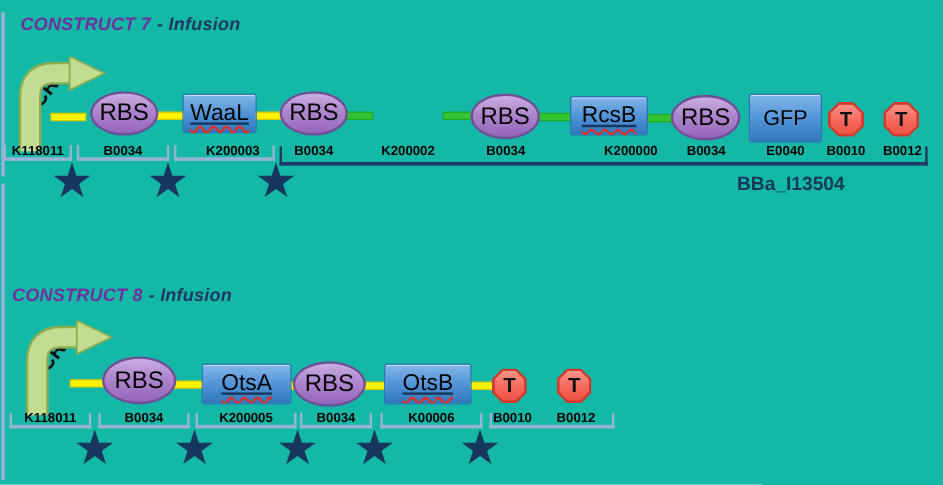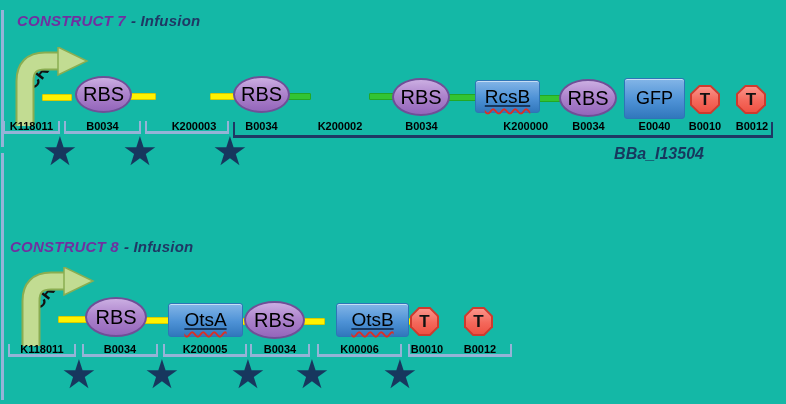--- a/index.html
+++ b/index.html
@@ -84,20 +84,23 @@
   <div class="el conn y" style="left:42px;top:94px;width:30px;"></div>
   <div class="el conn y" style="left:128px;top:93px;width:28px;"></div>
   <div class="el conn y" style="left:210px;top:93px;width:27px;"></div>
   <div class="el conn g" style="left:286px;top:93px;width:25px;"></div>
   <div class="el conn g" style="left:369px;top:93px;width:27px;"></div>
   <div class="el conn g" style="left:446px;top:94px;width:32px;"></div>
   <div class="el conn g" style="left:536px;top:95px;width:27px;"></div>
 
   <div class="el flex rbs" style="left:75px;top:76px;width:57px;height:37px;">
     <span>RBS</span>
+  </div>
+  <div class="el flex cds" style="left:152px;top:78px;width:62px;height:33px;">
+    <span class="squig"><span class="u">WaaL</span></span>
   </div>
   <div class="el flex rbs" style="left:233px;top:76px;width:57px;height:37px;">
     <span>RBS</span>
   </div>
   <div class="el flex rbs" style="left:392px;top:78px;width:58px;height:38px;">
     <span>RBS</span>
   </div>
   <div class="el flex cds" style="left:475px;top:80px;width:65px;height:33px;">
     <span class="squig"><span class="u">RcsB</span></span>
   </div>
@@ -132,21 +135,21 @@
 
   <div class="el bracket" style="left:3px;top:121px;width:57px;height:13px;"></div>
   <div class="el bracket" style="left:64px;top:121px;width:77px;height:13px;"></div>
   <div class="el bracket" style="left:145px;top:121px;width:84px;height:13px;"></div>
   <div class="el bracket dark" style="left:233px;top:122px;width:540px;height:16px;"></div>
 
   <div class="el star" style="left:38px;top:129px;">★</div>
   <div class="el star" style="left:118px;top:129px;">★</div>
   <div class="el star" style="left:208px;top:129px;">★</div>
 
-  <div class="el annot" style="left:598px;top:145px;width:122px;font-style:italic;">BBa_I13504</div>
+  <div class="el annot" style="left:598px;top:145px;width:122px;">BBa_I13504</div>
 
   <div class="el title" style="left:10px;top:226px;margin-top:12px;">
     <span>CONSTRUCT 8</span><span class="suffix">- Infusion</span>
   </div>
 
   <div class="el" style="left:14px;top:267px;z-index:1;">
     <svg width="95" height="80" viewBox="0 0 95 80">
       <path d="M 17,79 L 17,34 Q 17,14 37,14 L 50,14" fill="none" stroke="#8AAD51" stroke-width="19"></path>
       <path d="M 17,79 L 17,34 Q 17,14 37,14 L 50,14" fill="none" stroke="#C2DC92" stroke-width="15"></path>
       <polygon points="50,0 50,28 79,14" fill="#C2DC92" stroke="#8AAD51" stroke-width="1.5"></polygon>
@@ -162,21 +165,21 @@
 
   <div class="el flex rbs" style="left:85px;top:297px;width:62px;height:40px;">
     <span>RBS</span>
   </div>
   <div class="el flex cds" style="left:168px;top:303px;width:75px;height:34px;">
     <span class="squig"><span class="u">OtsA</span></span>
   </div>
   <div class="el flex rbs" style="left:244px;top:301px;width:61px;height:38px;">
     <span>RBS</span>
   </div>
-  <div class="el flex cds" style="left:336px;top:303px;width:73px;height:34px;">
+  <div class="el flex cds" style="left:320px;top:303px;width:73px;height:34px;">
     <span class="squig"><span class="u">OtsB</span></span>
   </div>
   <div class="el term" style="left:410px;top:307px;width:29px;height:29px;">
     <div class="term-in">
         <span>T</span>
       </div>
   </div>
   <div class="el term" style="left:464px;top:307px;width:29px;height:29px;">
     <div class="term-in">
         <span>T</span>

